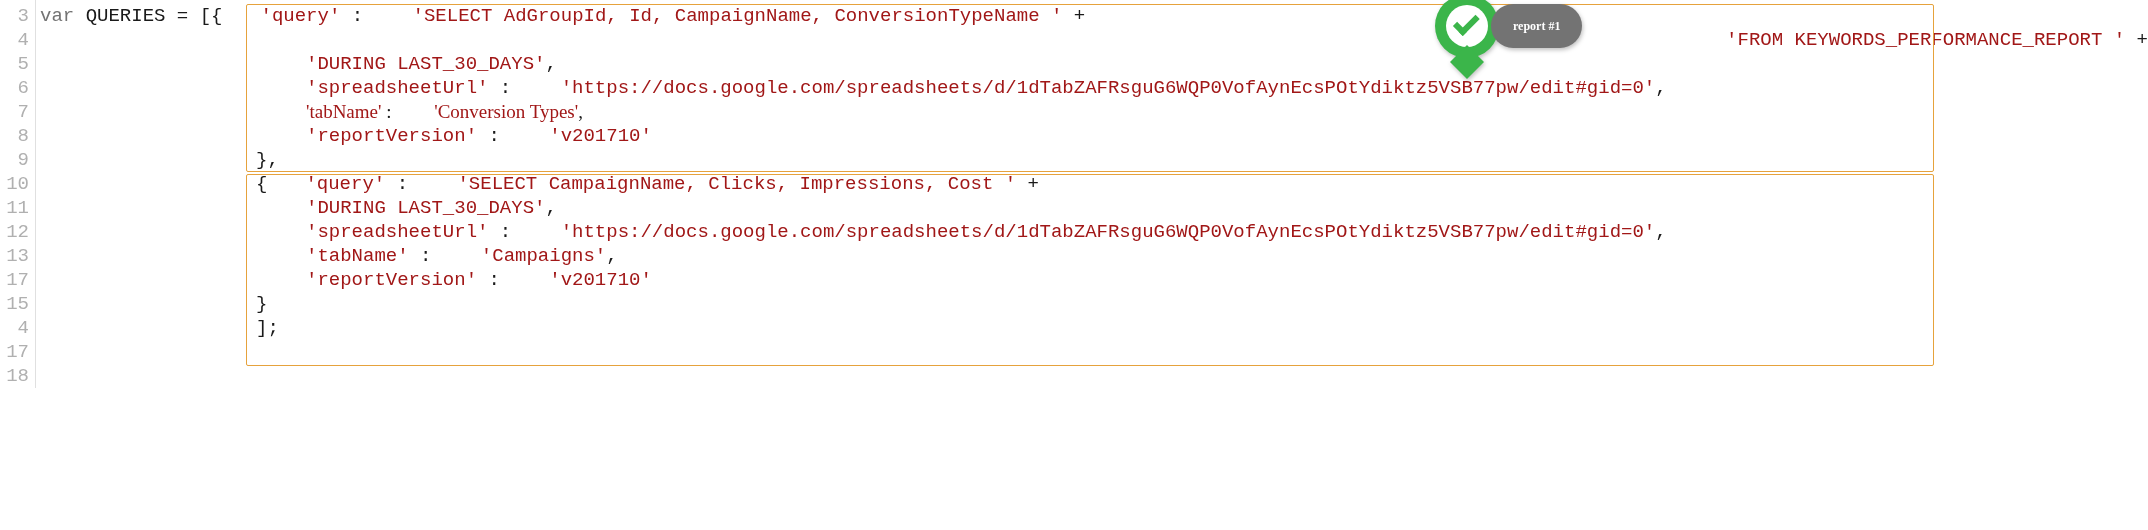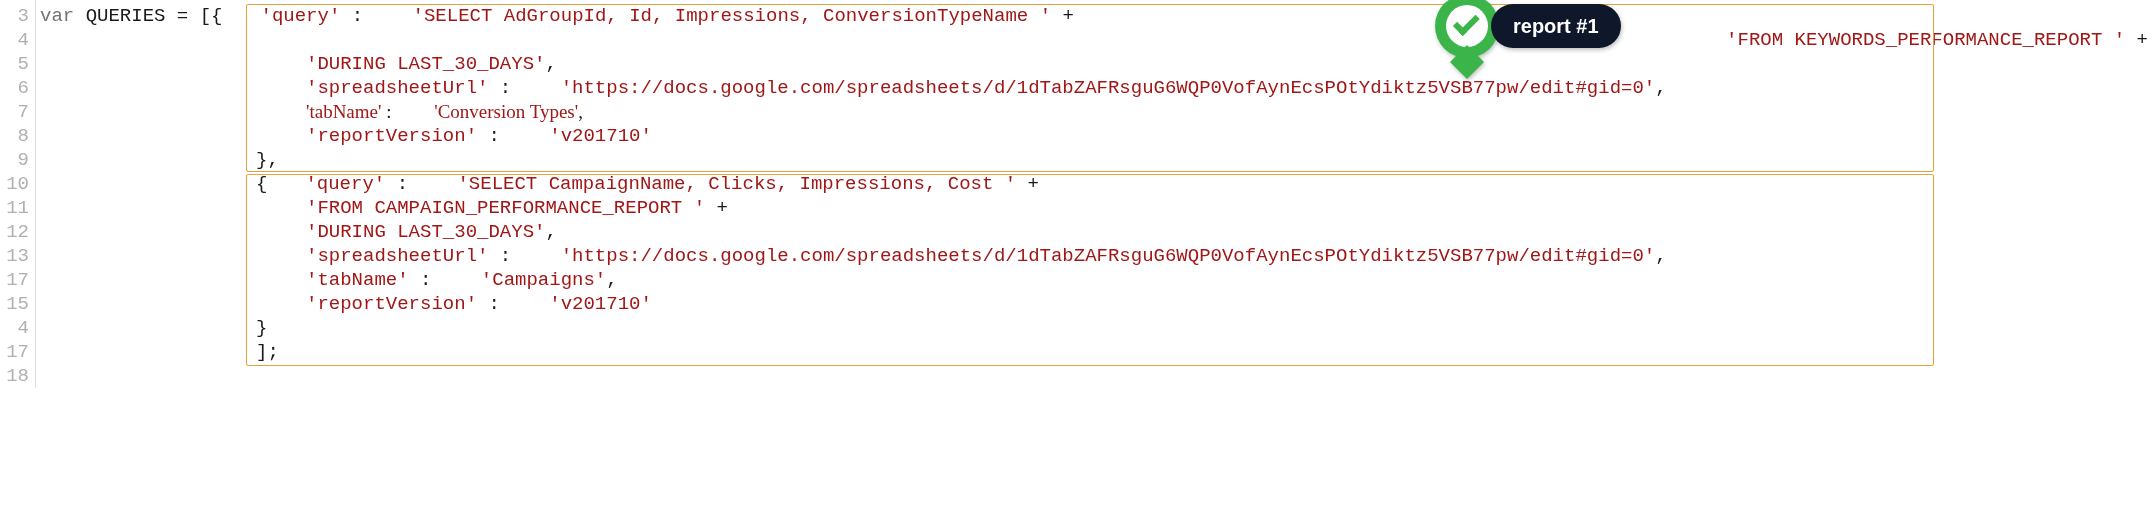--- a/index.html
+++ b/index.html
@@ -86,25 +86,25 @@
     position: absolute;
     left: 20px;
     bottom: -16px;
     width: 24px;
     height: 24px;
     background: #3bb54a;
     transform: rotate(45deg);
     z-index: 1;
   }
   .pill {
-    background: #0f172a;
+    background: #737373;
     color: #fff;
-    font-family: Liberation Sans, sans-serif;
+    font-family: Liberation Serif, serif;
     font-weight: 600;
-    font-size: 20px;
+    font-size: 12px;
     padding: 10px 22px;
     border-radius: 26px;
     margin-left: -8px;
     position: relative;
     z-index: 3;
   }
 </style>
 </head>
 <body>
 
@@ -140,21 +140,21 @@
             <div class="check-inner">
               <div class="check-mark"></div>
             </div>
           </div>
       </div>
       <div class="pill">report #1</div>
     </div>
 
 
     <div class="ln">
-      <span class="kw">var</span><span> </span><span class="ident">QUERIES</span><span class="punct"> = </span><span class="punct">[{</span><span class="str">'query'</span><span class="punct"> : </span><span class="str">'SELECT AdGroupId, Id, Impressions, ConversionTypeName '</span><span class="punct"> +</span>
+      <span class="kw">var</span><span> </span><span class="ident">QUERIES</span><span class="punct"> = </span><span class="punct">[{</span><span class="str">'query'</span><span class="punct"> : </span><span class="str">'SELECT AdGroupId, Id, CampaignName, ConversionTypeName '</span><span class="punct"> +</span>
     </div>
 
     <div class="ln" style="padding-left:228px;text-align:right;">
       <span class="str">'FROM   KEYWORDS_PERFORMANCE_REPORT '</span><span class="punct"> +</span>
     </div>
 
     <div class="ln" style="padding-left:228px;">
       <span class="str">'DURING LAST_30_DAYS'</span><span class="punct">,</span>
     </div>
 
@@ -171,23 +171,20 @@
     </div>
 
     <div class="ln" style="padding-left:216px;">
       <span class="punct">},</span>
     </div>
 
     <div class="ln" style="padding-left:216px;">
       <span class="punct">{</span><span class="str">'query'</span><span class="punct"> : </span><span class="str">'SELECT CampaignName, Clicks, Impressions, Cost '</span><span class="punct"> +</span>
     </div>
 
-    <div class="ln" style="padding-left:228px;">
-      <span class="str">'FROM   CAMPAIGN_PERFORMANCE_REPORT '</span><span class="punct"> +</span>
-    </div>
 
 
     <div class="ln" style="padding-left:228px;">
       <span class="str">'DURING LAST_30_DAYS'</span><span class="punct">,</span>
     </div>
 
     <div class="ln" style="padding-left:228px;">
       <span class="str">'spreadsheetUrl'</span><span class="punct"> : </span><span class="str">'https://docs.google.com/spreadsheets/d/1dTabZAFRsguG6WQP0VofAynEcsPOtYdiktz5VSB77pw/edit#gid=0'</span><span class="punct">,</span>
     </div>
 

